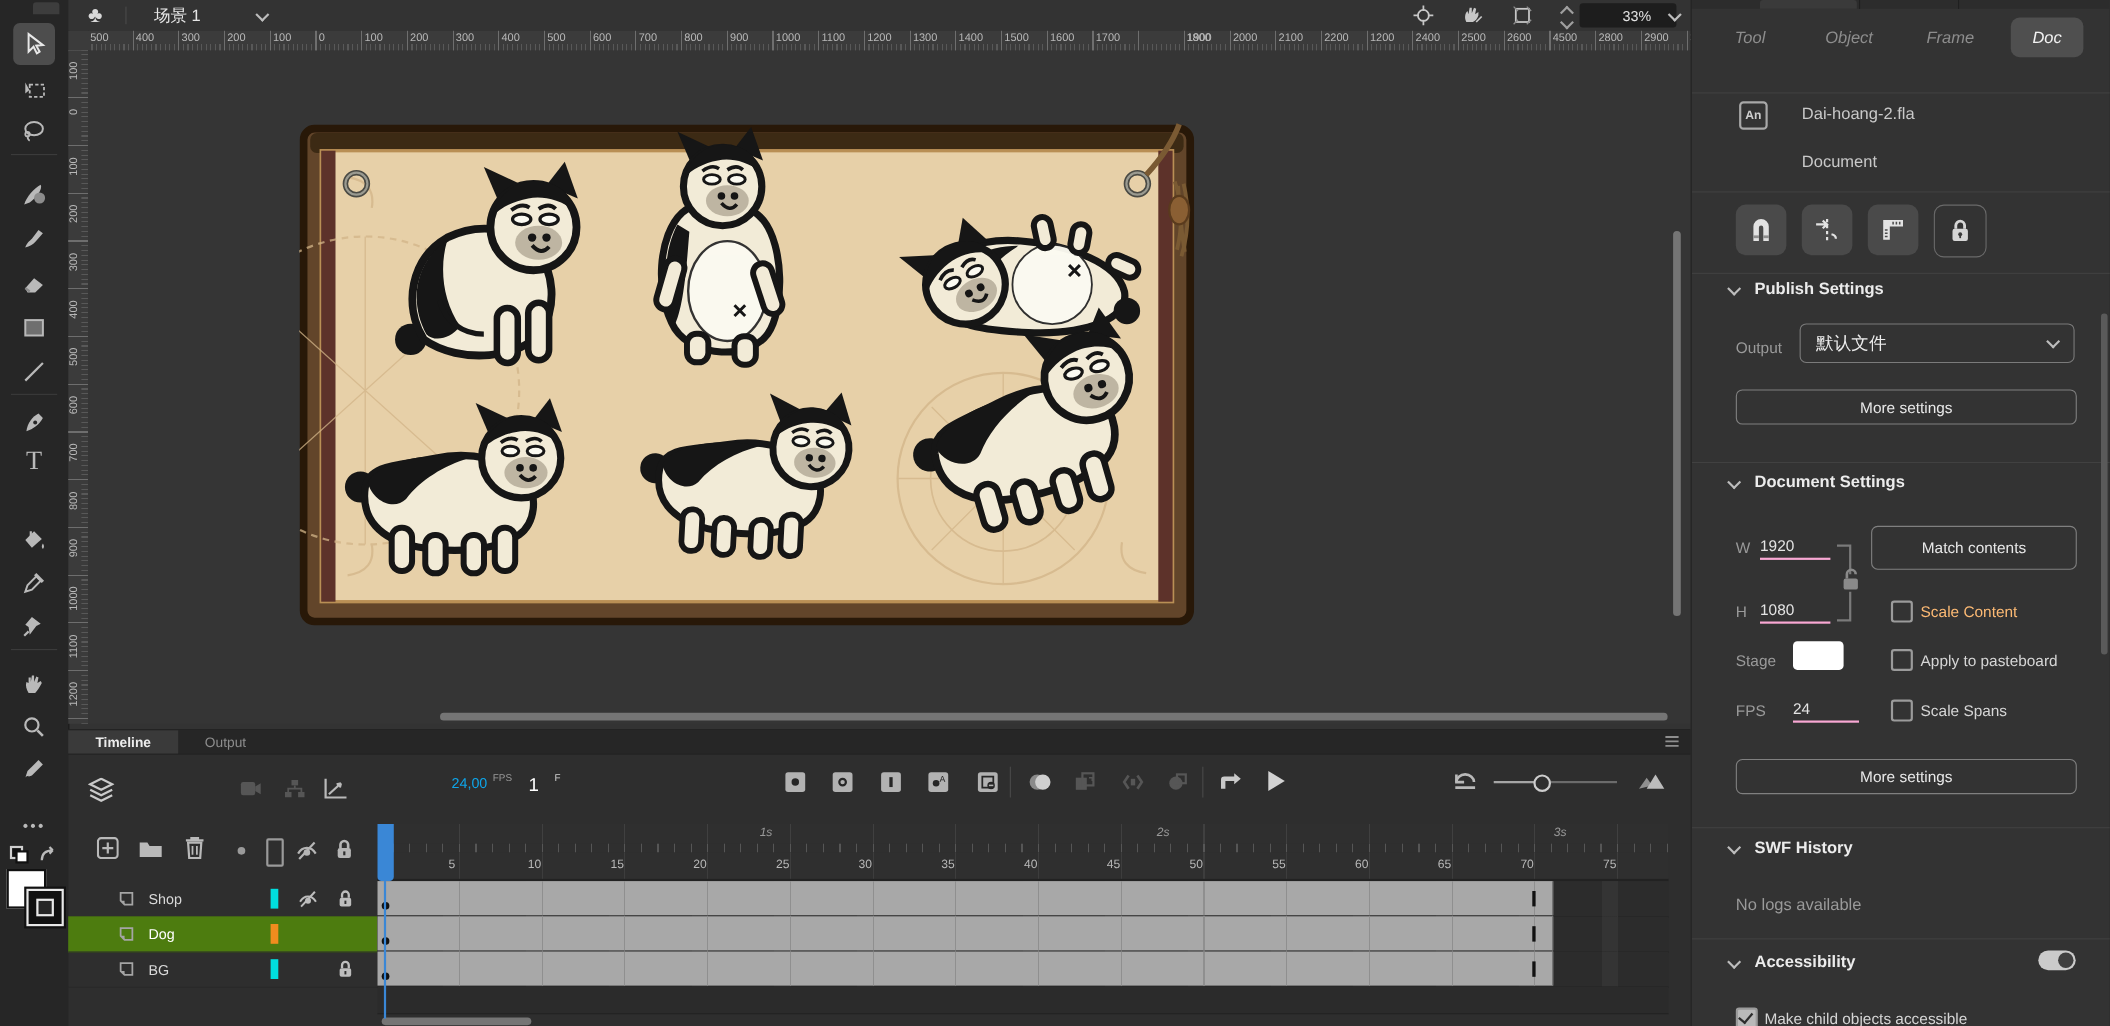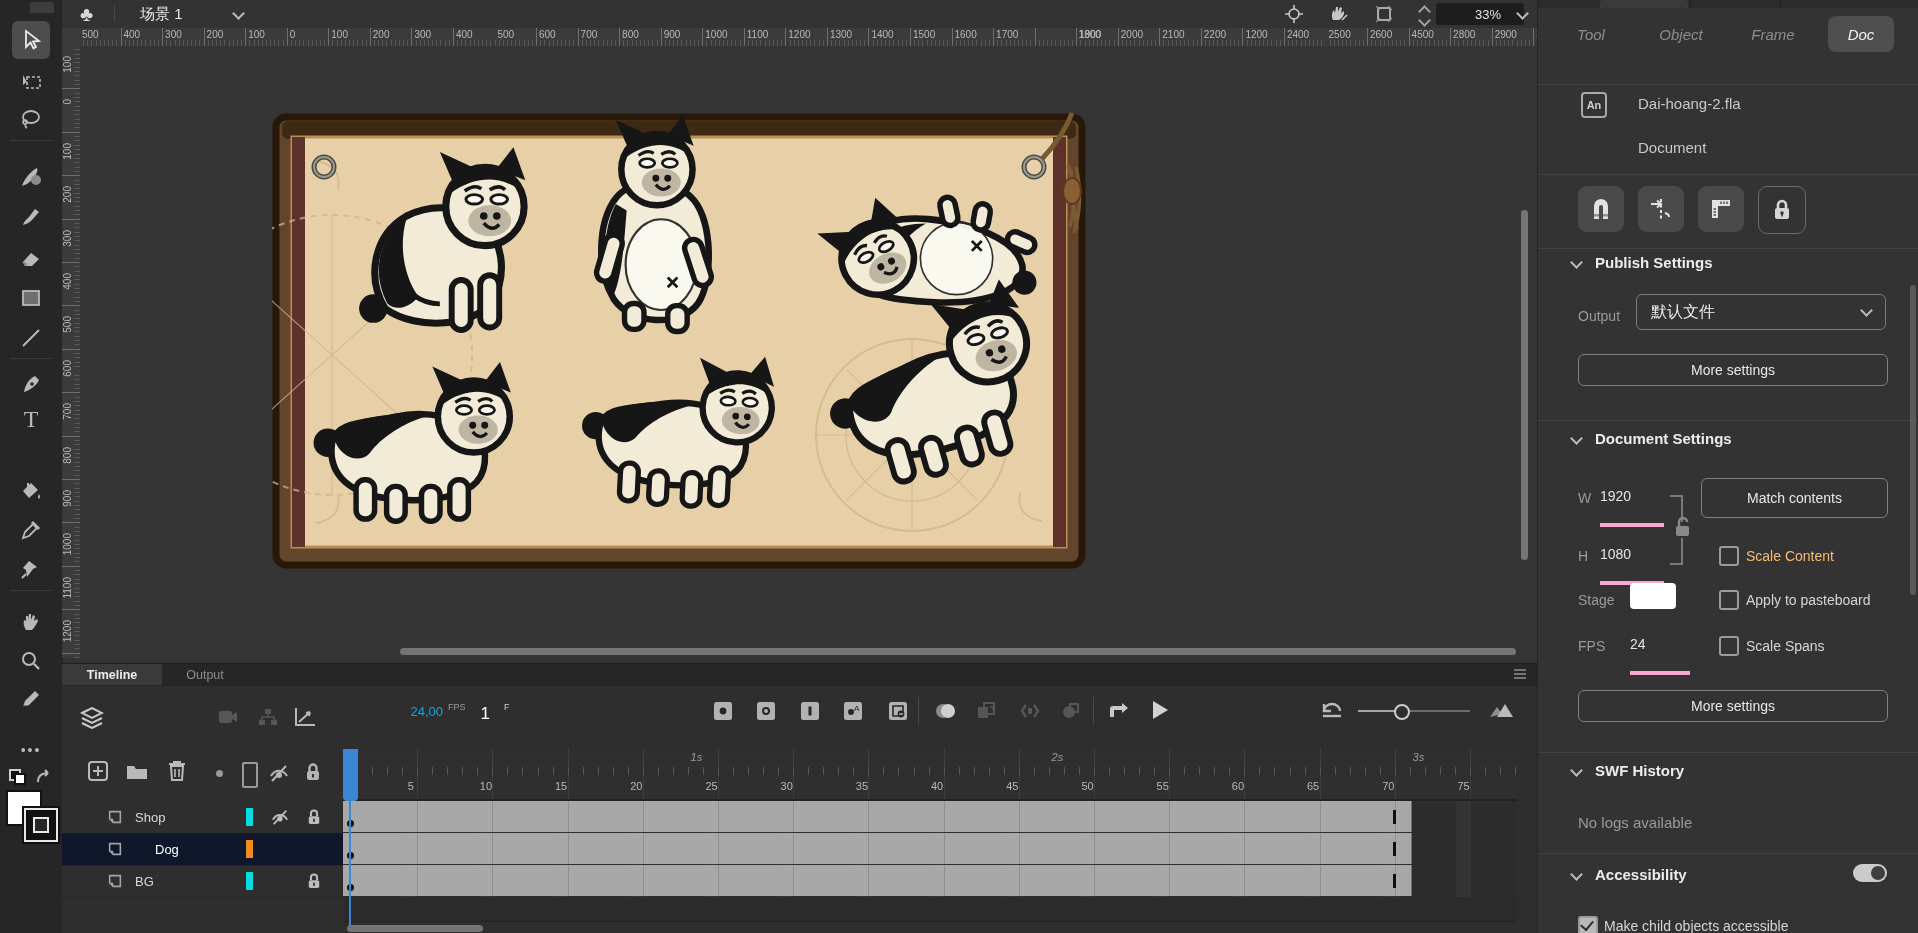--- a/index.html
+++ b/index.html
@@ -54,33 +54,33 @@
   .seclab{position:absolute;top:2px;width:40px;text-align:center;font-size:11px;font-style:italic;color:#9a9a9a;}
   .fnum{position:absolute;top:5px;width:44px;text-align:center;font-size:11px;color:#b8b8b8;}
   .frow{position:absolute;left:0;width:100%;height:32px;border-bottom:1px solid #1d1d1d;background:#2c2c2c;
     background-image:repeating-linear-gradient(90deg,transparent 0 60.16px,#343434 60.16px 75.2px),
                      repeating-linear-gradient(90deg,transparent 0 74.2px,#3a3a3a 74.2px 75.2px);}
   .fspan{position:absolute;left:0;top:0;width:1068px;height:31px;background:#a8a8a8;border-right:1px solid #6f6f6f;
     background-image:repeating-linear-gradient(90deg,transparent 0 74.2px,#8f8f8f 74.2px 75.2px);}
   .kfdot{position:absolute;left:4px;bottom:5px;width:7px;height:7px;border-radius:50%;background:#111;}
   .endmark{position:absolute;left:1050px;top:9px;width:3px;height:14px;background:#111;}
   .lrow{position:absolute;left:0;width:281px;height:32px;display:flex;align-items:center;color:#d8d8d8;font-size:13px;border-bottom:1px solid #282828;}
-  .lrow.sel{background:#0f172a;color:#fff;gap:20px;}
+  .lrow.sel{background:#4d7c0f;color:#fff;}
   .swatch{position:absolute;left:184px;top:7px;width:7px;height:18px;}
   .playhead-head{position:absolute;left:0;top:0;width:15px;height:52px;background:#3a87d6;border-radius:0 0 4px 4px;z-index:6;}
   .playhead-line{position:absolute;left:6px;top:52px;width:2px;height:125px;background:#3a87d6;z-index:6;}
   
   .props{left:1537px;top:0;width:381px;height:933px;background:#333;border-left:1px solid #242424;overflow:hidden;}
   .ptab{position:absolute;top:16px;height:36px;display:flex;align-items:center;justify-content:center;font-size:15px;color:#8d8d8d;font-style:italic;}
   .ptab.on{background:#4f4f4f;border-radius:8px;color:#f2f2f2;}
   .pdiv{position:absolute;left:0;width:100%;height:1px;background:#414141;}
   .sechdr{position:absolute;display:flex;align-items:center;gap:14px;color:#ececec;font-size:15px;font-weight:bold;}
   .plabel{position:absolute;font-size:14px;color:#9a9a9a;}
   .pvalue{position:absolute;font-size:14px;color:#e4e4e4;}
-  .uline{border-bottom:4px solid #f9a8d4;padding-bottom:19px;}
+  .uline{border-bottom:2px solid #f9a8d4;padding-bottom:3px;}
   .pbtn{position:absolute;border:1.5px solid #808080;border-radius:6px;color:#e8e8e8;font-size:14px;display:flex;align-items:center;justify-content:center;background:transparent;}
   .pselect{position:absolute;border:1.5px solid #7b7b7b;border-radius:6px;display:flex;align-items:center;color:#ececec;font-size:15px;padding:0 14px;justify-content:space-between;}
   .cb{position:absolute;width:16px;height:16px;border:2px solid #9b9b9b;border-radius:3px;background:transparent;}
   .cb.checked{background:#b9b9b9;}
   .cb.checked::after{content:"";position:absolute;left:3px;top:0px;width:6px;height:10px;border-right:2.5px solid #2c2c2c;border-bottom:2.5px solid #2c2c2c;transform:rotate(40deg);}
   .qbtn{position:absolute;top:186px;width:46px;height:46px;border-radius:9px;background:#4a4a4a;display:flex;align-items:center;justify-content:center;}
   .qbtn.outline{background:transparent;border:1.5px solid #6a6a6a;}
   .toggle{position:absolute;width:34px;height:18px;border-radius:9px;background:#cbcbcb;}
   .toggle .knob{position:absolute;right:2px;top:2px;width:14px;height:14px;border-radius:50%;background:#3f3f3f;}
   .mini-tab{left:30px;top:2px;width:24px;height:11px;background:#3d3d3d;border-radius:3px 3px 0 0;}

